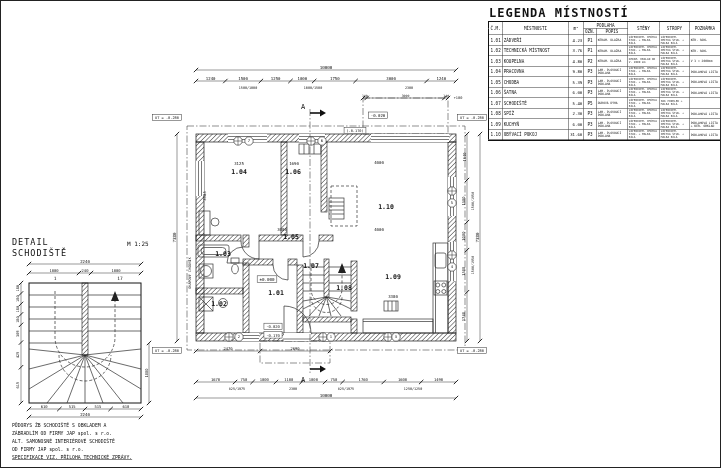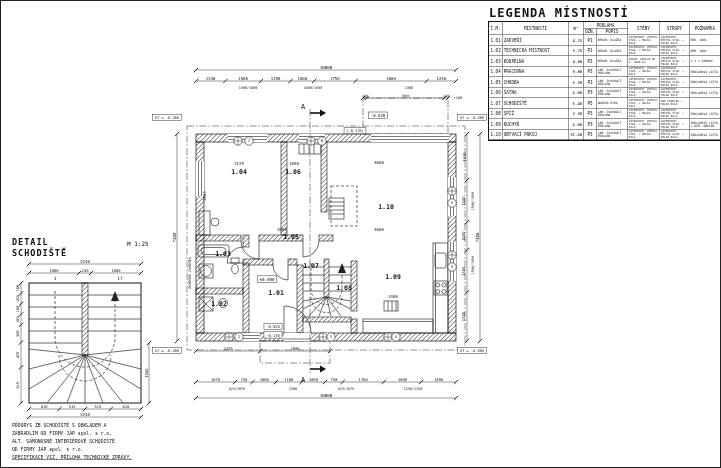--- a/index.html
+++ b/index.html
@@ -26,21 +26,21 @@
   #legend th{font-size:8.5px;font-weight:normal;text-align:center;height:12px;}
   #legend td{font-size:8.5px;height:20px;}
   #legend td.c-cm{text-align:center;}
   #legend td.c-area{text-align:right;font-size:8px;}
   #legend td.c-dzn{text-align:center;}
   #legend td.c-popis,#legend td.c-poznamka{font-size:6px;line-height:6.5px;color:#222;}
   #legend td.c-steny,#legend td.c-stropy{font-size:5.5px;line-height:5.8px;color:#333;}
   #legend table{border-bottom:3px solid #111;}
 
   #detail-title{position:absolute;left:11px;top:236px;color:#111;}
-  #detail-title .l{font-size:8.5px;font-weight:bold;letter-spacing:1px;line-height:11px;}
+  #detail-title .l{font-size:8.5px;font-weight:normal;letter-spacing:1px;line-height:11px;}
   #detail-scale{position:absolute;left:126px;top:239px;font-size:6px;color:#111;}
 
   #note{position:absolute;left:11px;top:420px;width:330px;transform:scale(.5);transform-origin:0 0;}
   #note div{font-size:9.5px;line-height:16px;color:#111;white-space:nowrap;}
   #note div.ul{text-decoration:underline;}
 </style>
 </head>
 <body>
 
 <div class="canvas">

